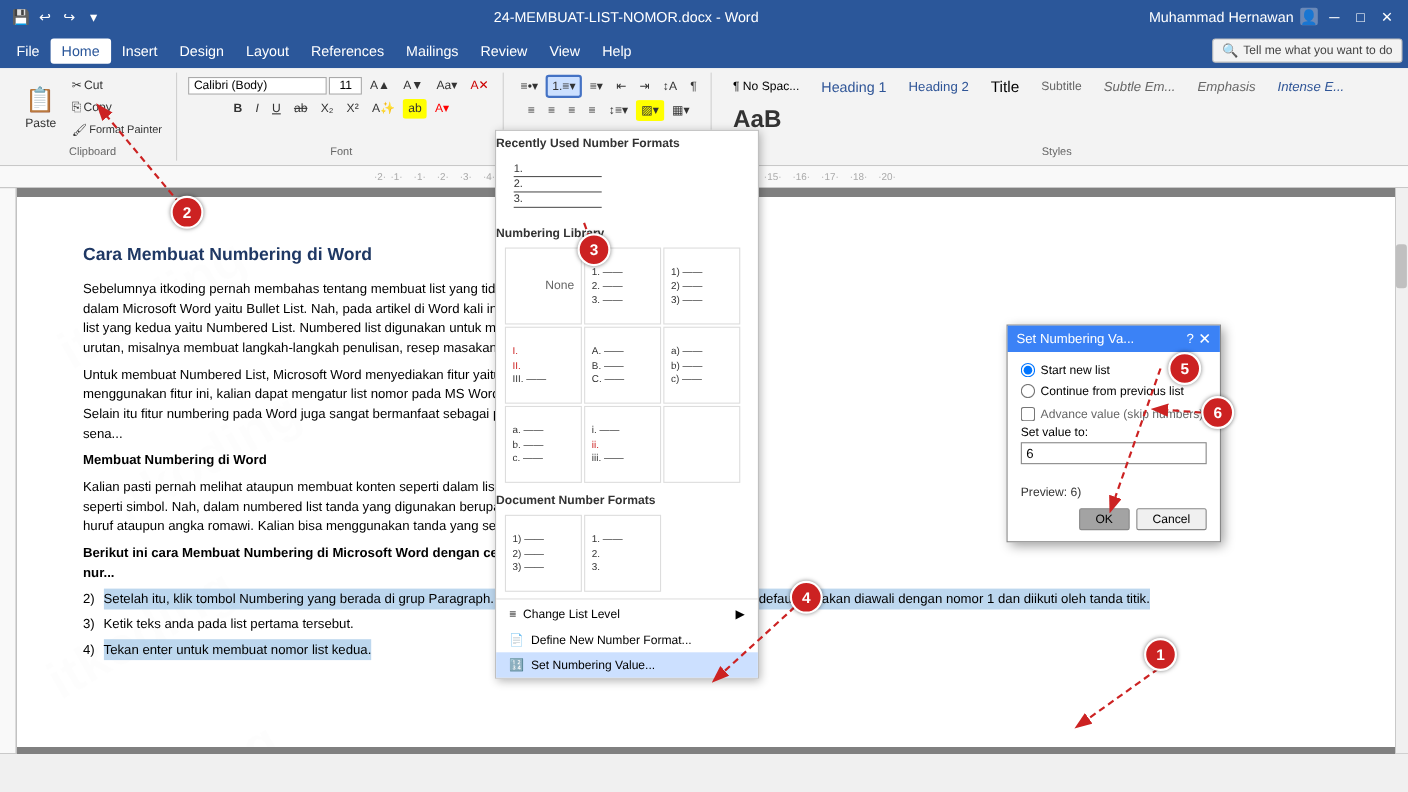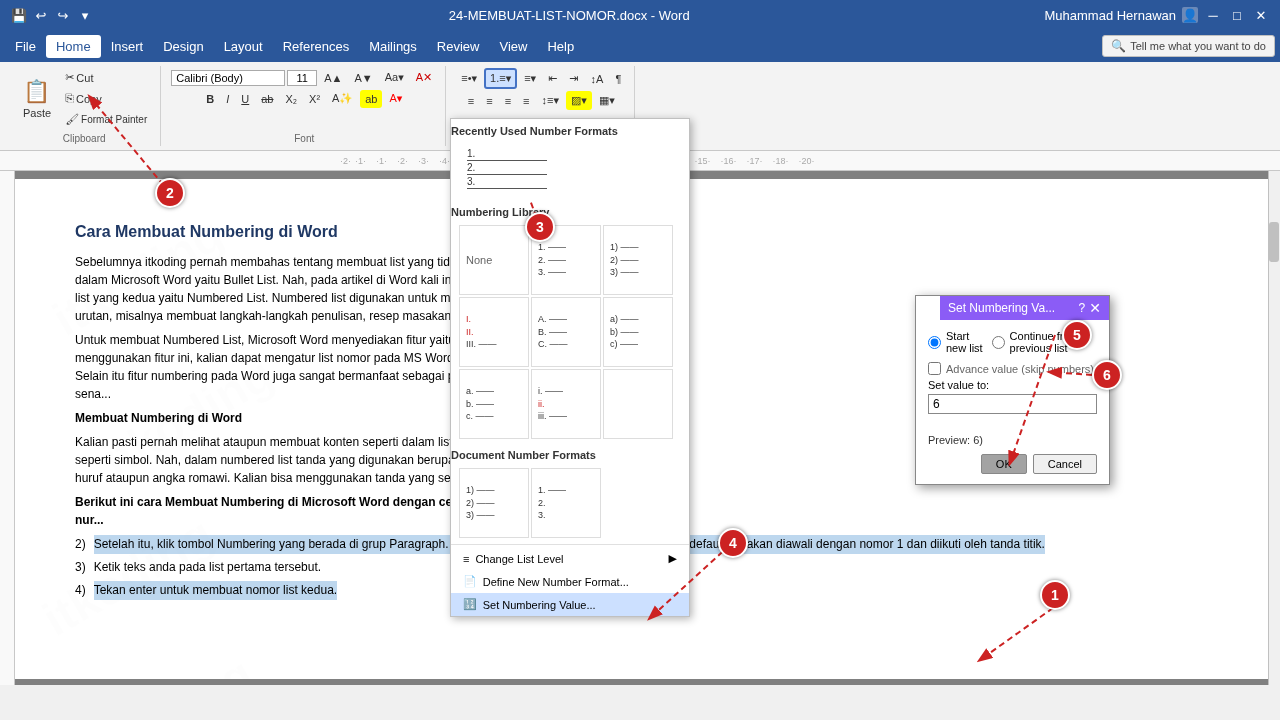--- a/index.html
+++ b/index.html
@@ -163,21 +163,21 @@
       cursor: pointer;
       display: flex;
       flex-direction: column;
       align-items: flex-start;
       justify-content: center;
       padding: 6px;
       font-size: 10px;
       color: #333;
       position: relative;
     }
-    .num-cell.none { align-items: flex-start; justify-content: center; font-size: 11px; color: #666; }
+    .num-cell.none { align-items: flex-end; justify-content: center; font-size: 11px; color: #666; }
     .num-cell-content { font-size: 9px; line-height: 1.4; }
     .dropdown-menu-item {
       padding: 5px 12px;
       cursor: pointer;
       display: flex;
       align-items: center;
       gap: 6px;
       font-size: 11px;
     }
     .dropdown-menu-item.active-item { background: #cce0ff; }
@@ -189,39 +189,38 @@
       left: 915px;
       width: 195px;
       background: white;
       border: 1px solid #888;
       box-shadow: 3px 3px 10px rgba(0,0,0,0.4);
       z-index: 201;
       font-size: 12px;
       pointer-events: all;
     }
     .dialog-titlebar {
-      background: #8b5cf6;
+      background: #3b82f6;
       color: white;
       padding: 5px 8px;
       display: flex;
       align-items: center;
       justify-content: space-between;
       font-size: 12px;
-      margin-left: 24px;
     }
     .dialog-close {
       background: none;
       border: none;
       color: white;
       cursor: pointer;
       font-size: 14px;
       line-height: 1;
     }
     .dialog-body { padding: 10px 12px; }
-    .dialog-radio-group { display: flex; flex-direction: row; gap: 6px; margin-bottom: 8px; }
+    .dialog-radio-group { display: flex; flex-direction: column; gap: 6px; margin-bottom: 8px; }
     .dialog-radio { display: flex; align-items: center; gap: 5px; font-size: 11px; cursor: pointer; }
     .dialog-checkbox { display: flex; align-items: center; gap: 5px; font-size: 11px; cursor: pointer; color: #666; }
     .dialog-field-label { font-size: 11px; margin-bottom: 3px; margin-top: 4px; }
     .dialog-input {
       width: 100%;
       border: 1px solid #888;
       padding: 2px 4px;
       font-size: 12px;
     }
     .dialog-preview { font-size: 11px; margin-top: 20px; color: #333; }
@@ -271,21 +270,21 @@
 
     
     .font-size-box {
       width: 30px;
       border: 1px solid #aaa;
       font-size: 11px;
       text-align: center;
       padding: 1px;
     }
     .font-name-box {
-      width: 114px;
+      width: 126px;
       border: 1px solid #aaa;
       font-size: 11px;
       padding: 1px 4px;
     }
 
     
     .watermark {
       position: absolute;
       color: rgba(150,150,150,0.15);
       font-size: 48px;
@@ -458,20 +457,34 @@
       <button class="ribbon-btn">≡</button>
       <button class="ribbon-btn">≡</button>
       <button class="ribbon-btn">≡</button>
       <button class="ribbon-btn">↕≡▾</button>
       <button class="ribbon-btn" style="background:#ffff00;">▨▾</button>
       <button class="ribbon-btn">▦▾</button>
     </div>
     <span class="ribbon-group-label">Paragraph</span>
   </div>
 
+  <div class="ribbon-group" style="flex:1; border-right:none;">
+    <div style="display:flex; align-items:center; gap:2px; flex-wrap:wrap; max-height:60px; overflow:hidden;">
+      <div class="style-item" style="font-size:11px;">¶ No Spac...</div>
+      <div class="style-item style-heading1">Heading 1</div>
+      <div class="style-item style-heading2">Heading 2</div>
+      <div class="style-item" style="font-size:14px;">Title</div>
+      <div class="style-item" style="font-size:11px;color:#666;">Subtitle</div>
+      <div class="style-item style-emphasis">Subtle Em...</div>
+      <div class="style-item" style="font-style:italic;color:#666;font-size:12px;">Emphasis</div>
+      <div class="style-item" style="font-style:italic;color:#2f5597;font-size:12px;">Intense E...</div>
+      <div class="style-item" style="font-size:22px;font-weight:bold;color:#333;">AaB</div>
+    </div>
+    <span class="ribbon-group-label">Styles</span>
+  </div>
 </div>
 
 <div class="ruler">
   <span style="font-size:9px;color:#aaa;margin-right:4px;">·2·</span>
   <span style="font-size:9px;color:#aaa;margin-right:10px;">·1·</span>
   <span style="font-size:9px;color:#aaa;margin-right:10px;">·1·</span>
   <span style="font-size:9px;color:#aaa;margin-right:10px;">·2·</span>
   <span style="font-size:9px;color:#aaa;margin-right:10px;">·3·</span>
   <span style="font-size:9px;color:#aaa;margin-right:10px;">·4·</span>
   <span style="font-size:9px;color:#aaa;margin-right:10px;">·5·</span>

